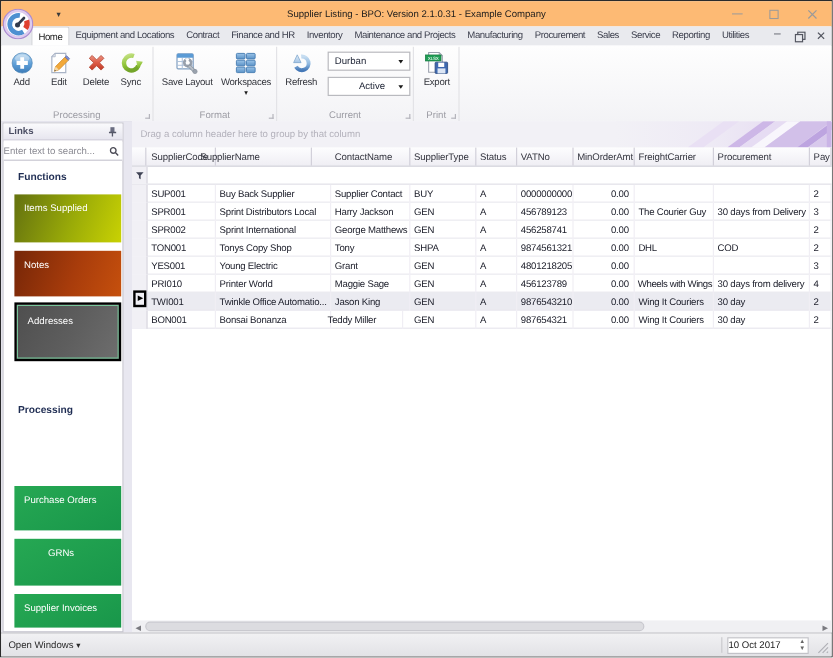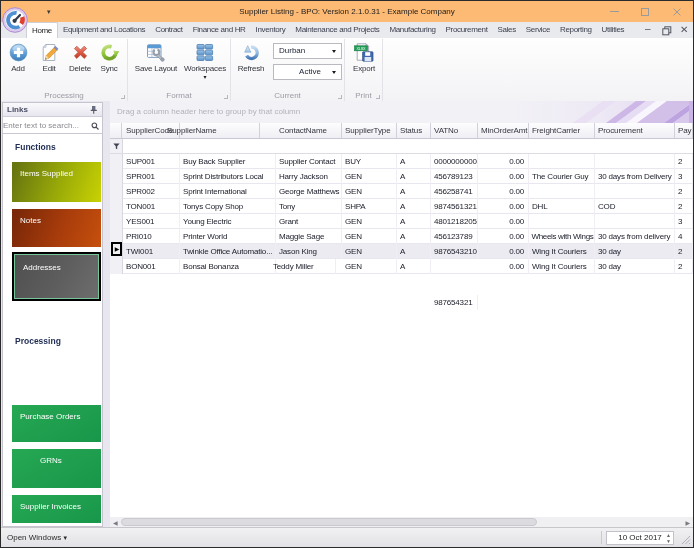--- a/index.html
+++ b/index.html
@@ -373,35 +373,35 @@
           <div class="dcell" style="left:565px;width:18px;">2</div>
           <div class="selarrow"><span>▶</span></div>
         </div>
       <div class="drow" style="top:158px;">
           <div class="ind"></div>
           <div class="dcell" style="left:13px;width:57px;">BON001</div>
           <div class="dcell" style="left:70px;width:96px;">Bonsai Bonanza</div>
           <div class="dcell" style="left:160px;width:66px;">Teddy Miller</div>
           <div class="dcell" style="left:232px;width:55px;">GEN</div>
           <div class="dcell" style="left:287px;width:34px;">A</div>
-          <div class="dcell" style="left:321px;width:47px;margin-top:36px;">987654321</div>
+          <div class="dcell" style="left:321px;width:47px;">987654321</div>
           <div class="dcell" style="left:368px;width:51px;text-align:right;padding-left:0;padding-right:4px;">0.00</div>
           <div class="dcell" style="left:419px;width:66px;">Wing It Couriers</div>
           <div class="dcell" style="left:485px;width:80px;">30 day</div>
           <div class="dcell" style="left:565px;width:18px;">2</div>
         </div>
       <div class="hscroll">
         <div class="sarr" style="left:3px;">◀</div>
         <div class="hthumb"></div>
         <div class="sarr" style="right:3px;">▶</div>
       </div>
     </div>
   </div>
 
   <div class="statusbar">
     <div style="position:absolute;left:6px;top:5px;font-size:8px;color:#2a2a2a;">Open Windows <span style="font-size:7px;">▾</span></div>
     <div style="position:absolute;left:600px;top:3px;width:1px;height:13px;background:#cacace;"></div>
-    <div style="position:absolute;left:605px;top:3px;width:68px;height:14px;background:#fff;border:1px solid #c2c2c8;font-size:8px;line-height:12px;text-align:center;color:#222;">10 Oct 2017<span style="position:absolute;right:2px;top:0px;font-size:5px;color:#666;line-height:6px;">▲<br>▼</span></div>
+    <div style="position:absolute;left:605px;top:3px;width:68px;height:14px;background:#fff;border:1px solid #c2c2c8;font-size:8px;line-height:12px;text-align:left;color:#222;">10 Oct 2017<span style="position:absolute;right:2px;top:0px;font-size:5px;color:#666;line-height:6px;">▲<br>▼</span></div>
     <svg style="position:absolute;right:2px;bottom:2px;" width="10" height="10" viewBox="0 0 10 10">
         <path d="M9 1 L1 9 M9 4.5 L4.5 9 M9 8 L8 9" stroke="#b0b0b6" stroke-width="1"></path>
       </svg>
   </div>
 </div>
 
 </body></html>

